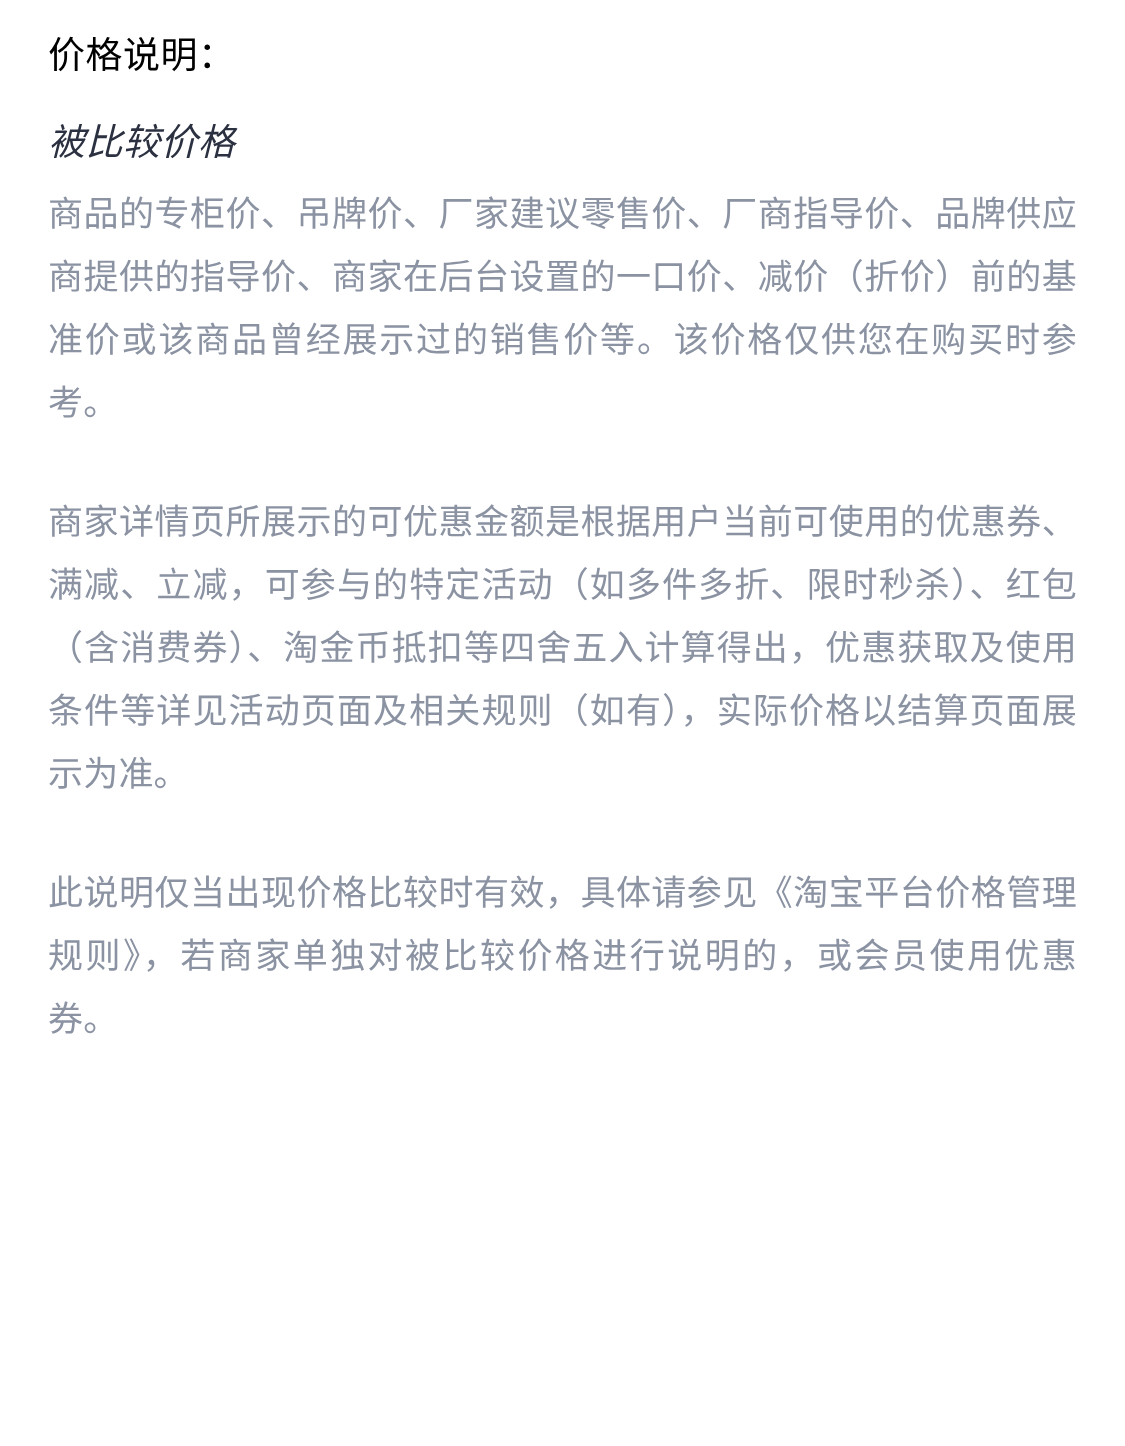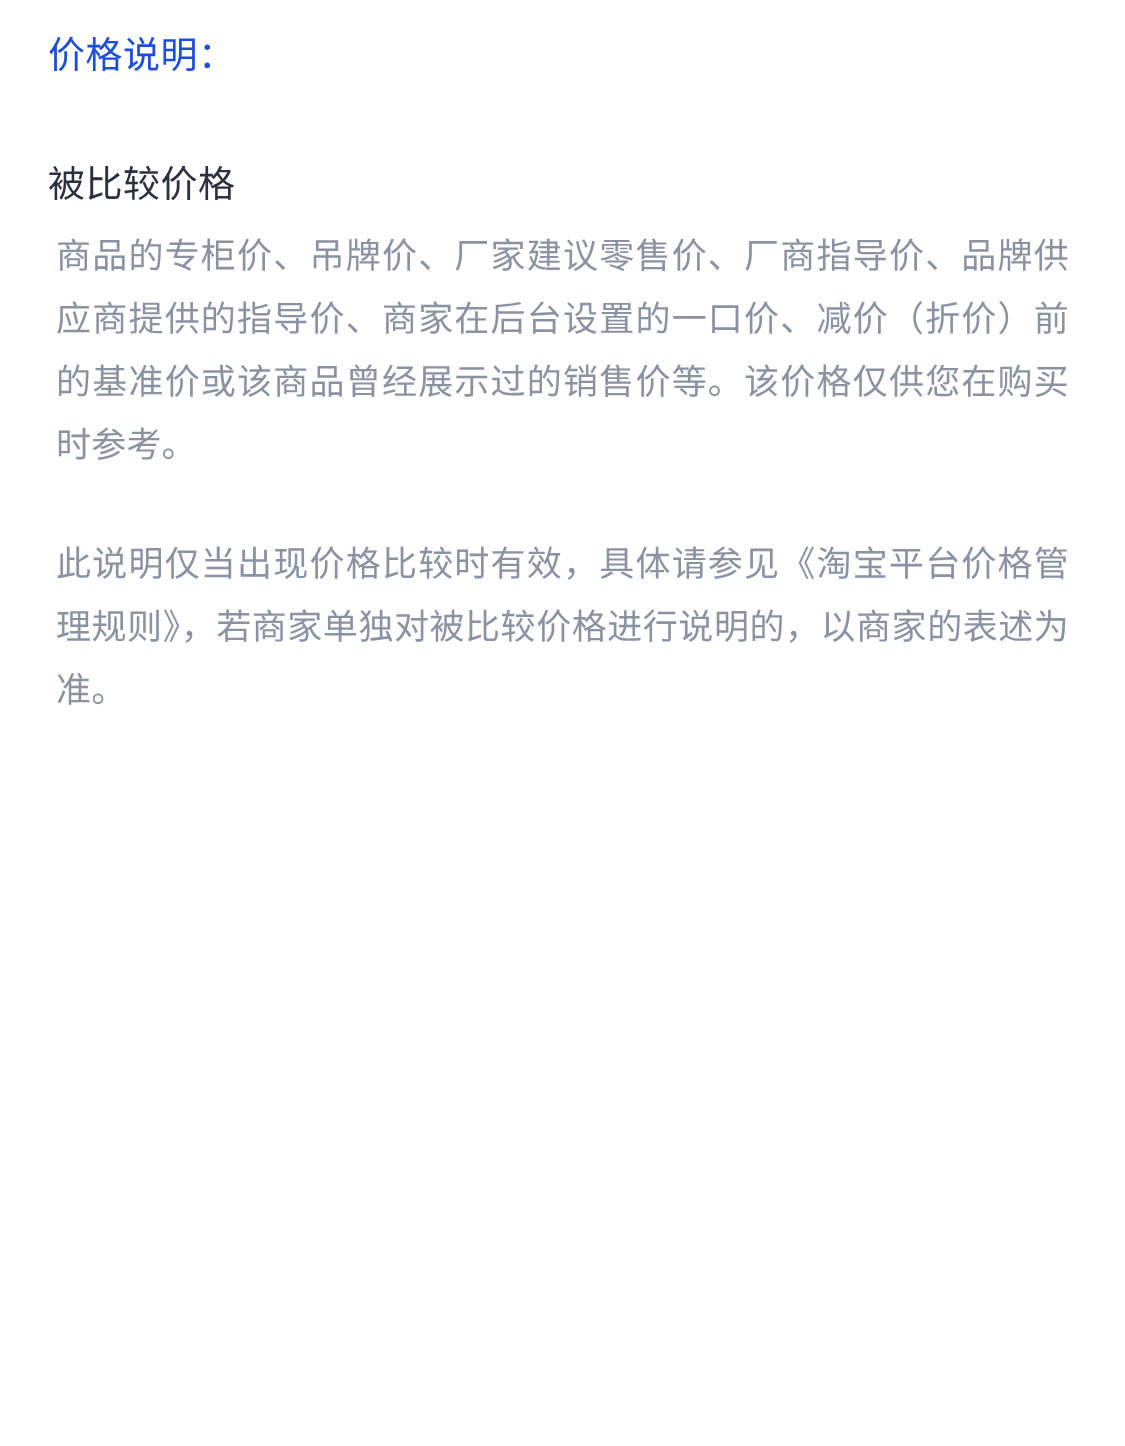--- a/index.html
+++ b/index.html
@@ -17,42 +17,43 @@
   .page {
     box-sizing: border-box;
     width: 1125px;
     height: 1446px;
     padding: 30px 48px 0 48px;
     background: #ffffff;
   }
   .main-title {
     font-size: 37px;
     line-height: 52px;
-    color: #1d4ed8;
+    color: #000000;
     font-weight: 400;
-    margin: 0 0 78px 0;
+    margin: 0 0 36px 0;
     letter-spacing: 0.5px;
   }
   .section {
     margin-bottom: 56px;
   }
   .section-heading {
     font-size: 37px;
     line-height: 50px;
     color: #2b3140;
     font-weight: 400;
     margin: 0 0 14px 0;
     letter-spacing: 0.5px;
+    font-style: italic;
   }
   .body-text {
     font-size: 35px;
     line-height: 63px;
     color: #8b93a3;
     font-weight: 400;
-    margin: 8px;
+    margin: 0;
     letter-spacing: 0.2px;
     text-align: justify;
     text-justify: inter-ideograph;
   }
   .para-block {
     margin-bottom: 56px;
   }
   .para-block:last-child {
     margin-bottom: 0;
   }
@@ -65,19 +66,22 @@
   <h1 class="main-title">价格说明：</h1>
 
   <div class="section">
     <h2 class="section-heading">被比较价格</h2>
     <p class="body-text">商品的专柜价、吊牌价、厂家建议零售价、厂商指导价、品牌供应商提供的指导价、商家在后台设置的一口价、减价（折价）前的基准价或该商品曾经展示过的销售价等。该价格仅供您在购买时参考。</p>
   </div>
 
   <div class="section">
 
 
+    <div class="para-block">
+      <p class="body-text">商家详情页所展示的可优惠金额是根据用户当前可使用的优惠券、满减、立减，可参与的特定活动（如多件多折、限时秒杀）、红包（含消费券）、淘金币抵扣等四舍五入计算得出，优惠获取及使用条件等详见活动页面及相关规则（如有），实际价格以结算页面展示为准。</p>
+    </div>
 
     <div class="para-block">
-      <p class="body-text">此说明仅当出现价格比较时有效，具体请参见《淘宝平台价格管理规则》，若商家单独对被比较价格进行说明的，以商家的表述为准。</p>
+      <p class="body-text">此说明仅当出现价格比较时有效，具体请参见《淘宝平台价格管理规则》，若商家单独对被比较价格进行说明的，或会员使用优惠券。</p>
     </div>
   </div>
 
 </div>
 
 </body></html>

